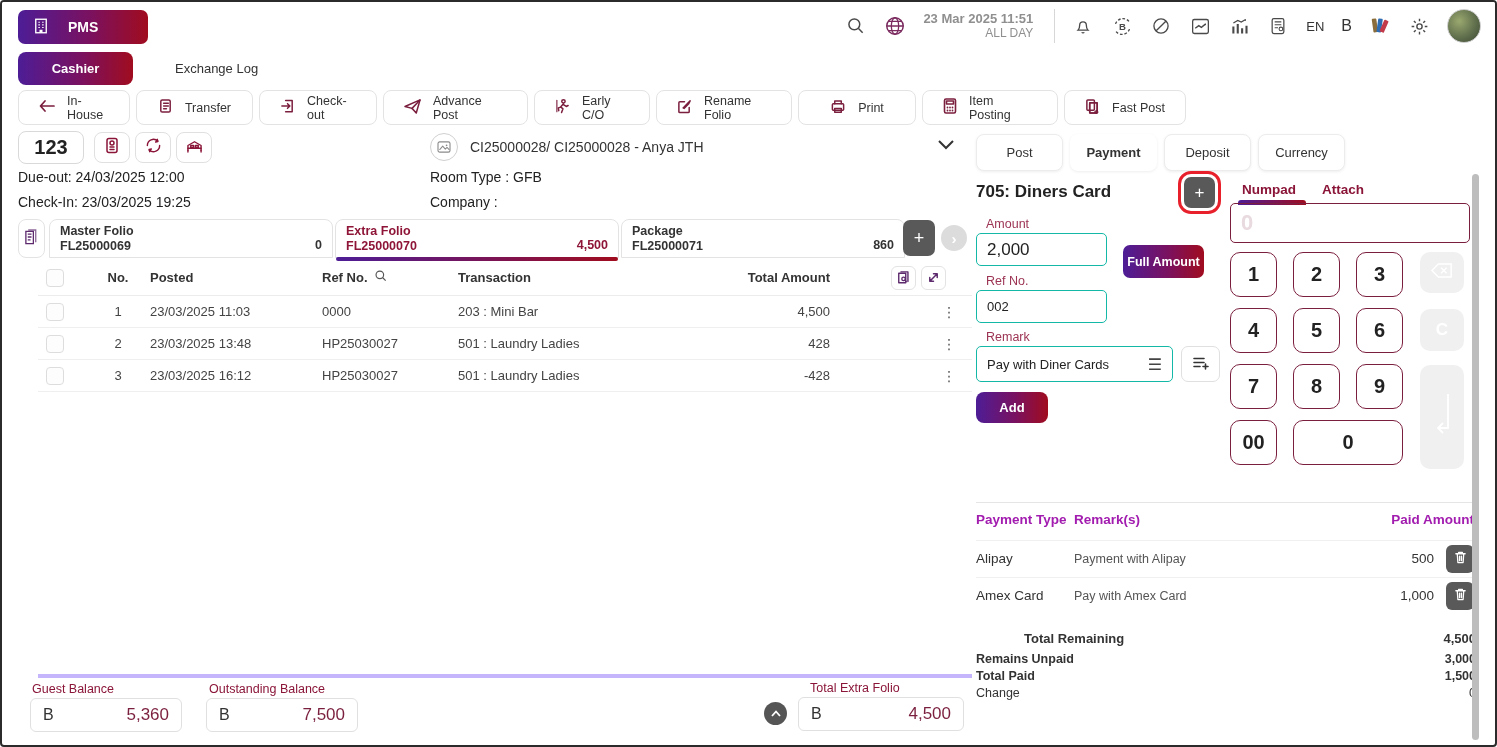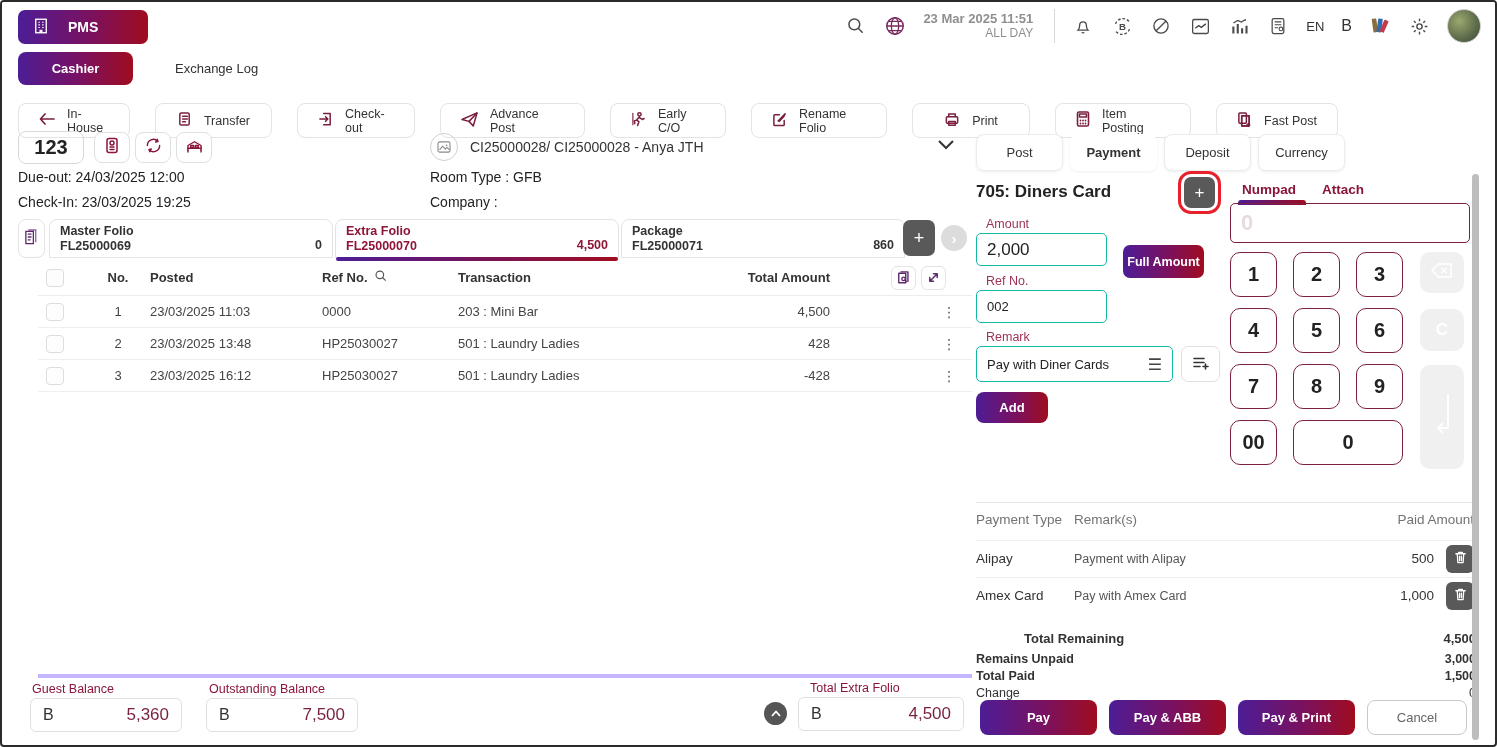--- a/index.html
+++ b/index.html
@@ -26,21 +26,21 @@
   .avatar { width:34px; height:34px; border-radius:50%;
             background:radial-gradient(circle at 35% 35%, #9aa86f, #5c6b4a 60%, #3e4a33); border:1px solid #ccc; }
 
   
   .navrow { position:absolute; left:16px; top:48px; height:36px; display:flex; align-items:center; }
   .tab-cashier { width:115px; height:33px; border-radius:8px; display:flex; align-items:center; justify-content:center;
                  font-size:13px; font-weight:bold; }
   .tab-exlog { margin-left:42px; font-size:13px; color:#333; }
 
   
-  .toolbar { position:absolute; left:16px; top:88px; display:flex; gap:25px;margin-top:13px; }
+  .toolbar { position:absolute; left:16px; top:88px; display:flex; gap:6px; }
   .tool-btn { height:35px; background:#fff; border:1px solid #e3e3e3; border-radius:8px;
               display:flex; align-items:center; justify-content:center; gap:12px; font-size:12.5px; color:#333; padding:0 20px; }
   .tool-btn svg { stroke:#7b1f3f; fill:none; stroke-width:1.6; }
 
   
   .room-box { position:absolute; left:16px; top:129px; width:66px; height:33px; border:1px solid #d9d9d9; border-radius:8px;
               display:flex; align-items:center; justify-content:center; font-size:20px; font-weight:bold; color:#222; }
   .mini-btn { position:absolute; top:130px; width:36px; height:31px; border:1px solid #e0e0e0; border-radius:8px;
               background:#fff; display:flex; align-items:center; justify-content:center; }
   .mini-btn svg { stroke:#8a1538; fill:none; stroke-width:1.5; }
@@ -124,21 +124,21 @@
             grid-auto-rows:45px; gap:11px 16px; }
   .key { border:1.5px solid #7b1f3f; border-radius:10px; background:#fff; display:flex; align-items:center;
          justify-content:center; font-size:20px; font-weight:bold; color:#222; }
   .key-zero { grid-column:2 / span 2; }
   .gkey { position:absolute; left:452px; width:44px; background:#f0f0f0; border-radius:10px; color:#fff;
           display:flex; align-items:center; justify-content:center; }
   .gkey svg { stroke:#fff; fill:none; stroke-width:1.6; }
 
   .paid-divider { position:absolute; left:8px; top:372px; width:498px; height:1px; background:#e5e5e5; }
   .paid-head { position:absolute; left:8px; top:382px; width:498px; display:grid; grid-template-columns:98px 1fr 110px;
-               font-size:13.5px; font-weight:normal; color:#737373; }
+               font-size:13.5px; font-weight:bold; color:#a21caf; }
   .paid-row { position:absolute; left:8px; width:498px; display:grid; grid-template-columns:98px 1fr 80px 40px;
               align-items:center; border-top:1px solid #f0f0f0; height:36px; }
   .paid-row .ptype { font-size:13.5px; color:#333; }
   .paid-row .premk { font-size:12.5px; color:#555; }
   .paid-row .pamt { font-size:13.5px; color:#333; text-align:right; }
   .trash-btn { width:28px; height:28px; background:#595959; border-radius:6px; margin-left:12px;
                display:flex; align-items:center; justify-content:center; }
   .trash-btn svg { stroke:#fff; fill:none; stroke-width:1.4; }
 
   .totals { position:absolute; left:8px; top:500px; width:500px; }
@@ -592,34 +592,20 @@
       <div class="trow semi">
         <span>Total Paid</span>
         <span>1,500</span>
       </div>
       <div class="trow">
         <span>Change</span>
         <span>0</span>
       </div>
     </div>
 
-    <div class="actions">
-      <div class="act-btn grad">
-          <span>Pay</span>
-        </div>
-      <div class="act-btn grad">
-          <span>Pay &amp; ABB</span>
-        </div>
-      <div class="act-btn grad">
-          <span>Pay &amp; Print</span>
-        </div>
-      <div class="act-btn act-cancel">
-          <span>Cancel</span>
-        </div>
-    </div>
   </div>
 
   <div class="scrollbar"></div>
 
   <style>
     .tool-btn svg, .mini-btn svg, .guest-av svg, .hicon svg, .trash-btn svg, .addlist-btn svg { stroke-linecap:round; stroke-linejoin:round; }
     .tool-btn svg:not([stroke]) path, .tool-btn svg:not([stroke]) rect, .tool-btn svg:not([stroke]) circle { stroke:#7b1f3f; fill:none; }
     .mini-btn svg path, .mini-btn svg rect, .mini-btn svg circle { stroke:#8a1538; fill:none; }
     .hicon svg path, .hicon svg rect, .hicon svg circle { stroke:#5d2a6e; fill:none; }
     .trash-btn svg path { stroke:#fff; fill:none; }

